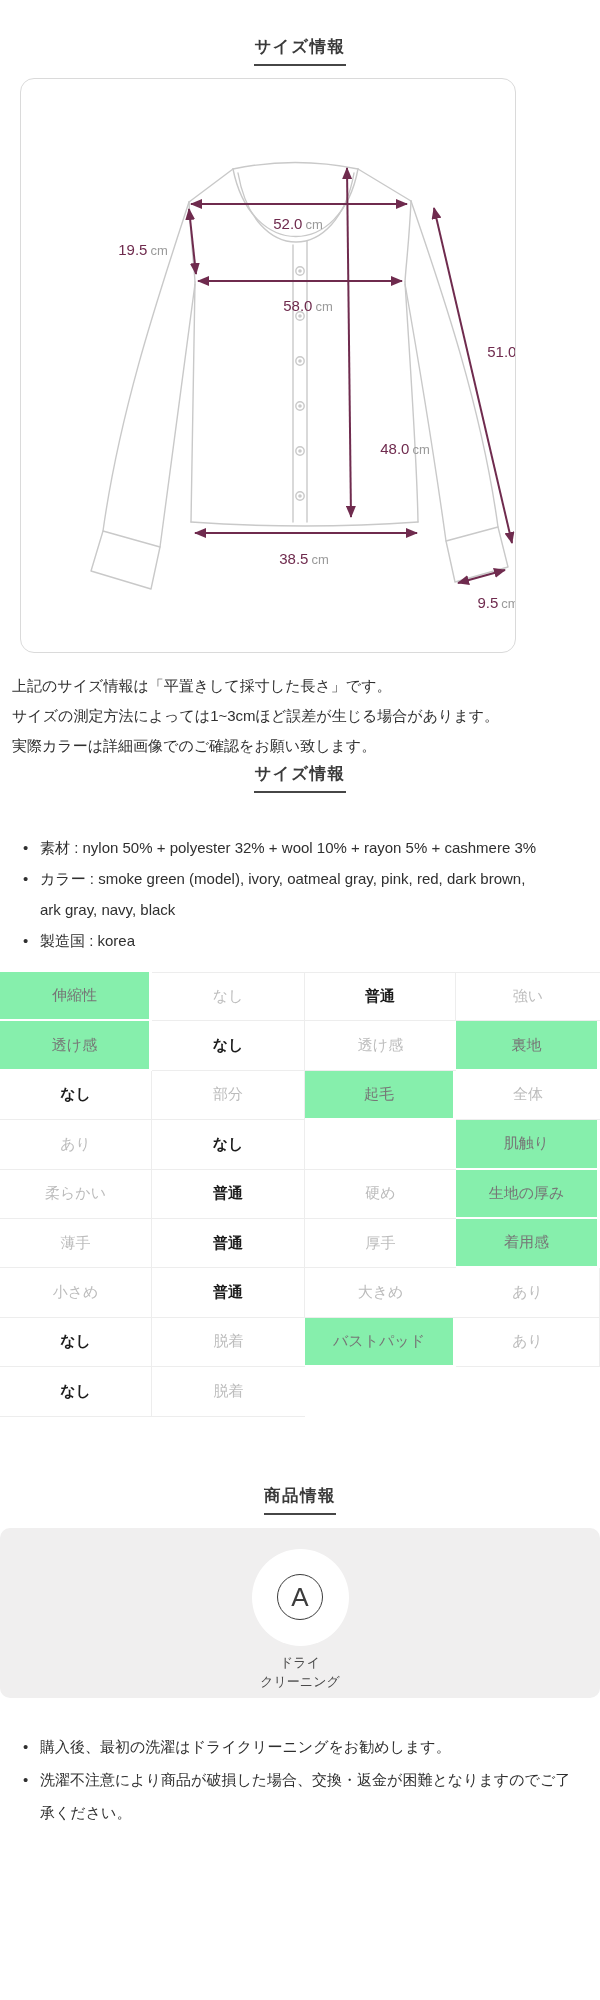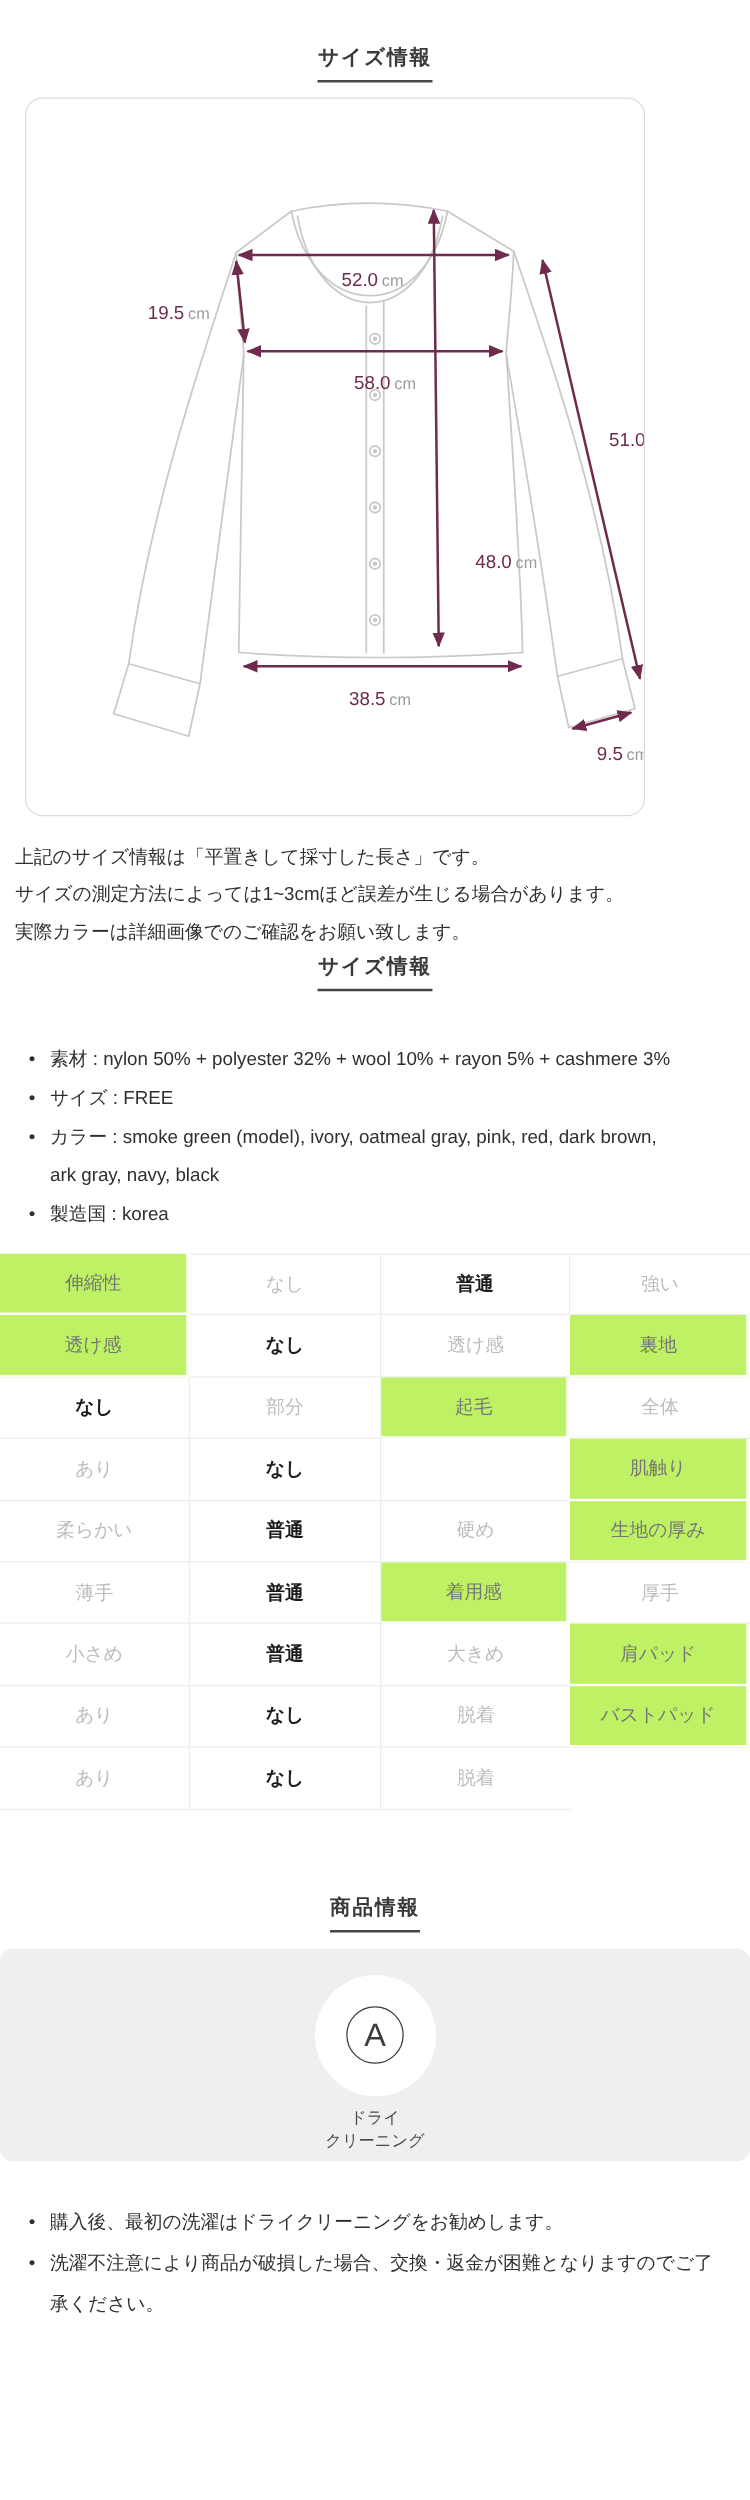--- a/index.html
+++ b/index.html
@@ -74,21 +74,21 @@
     display:grid;
     grid-template-columns:152px 153px 151px 144px;
     grid-auto-rows:49.4px;
   }
   .stable .cell{
     display:flex;align-items:center;justify-content:center;
     font-size:15px;
     box-sizing:border-box;
   }
   .stable .lab{
-    background:#bef264;
+    background:#86efac;
     color:#767676;
     border-right:3px solid #fff;
     border-bottom:2px solid #fff;
   }
   .stable .v{
     color:#bcbcbc;
     border-bottom:1px solid #ededed;
   }
   .stable .v.r{border-right:1px solid #ededed;}
   .stable .v.top{border-top:1px solid #ededed;}
@@ -209,21 +209,20 @@
     <li>サイズの測定方法によっては1~3cmほど誤差が生じる場合があります。</li>
     <li>実際カラーは詳細画像でのご確認をお願い致します。</li>
   </ul>
 
   <div class="sec-head second">
     <span>サイズ情報</span>
   </div>
 
   <ul class="notes details">
     <li>素材 : nylon 50% + polyester 32% + wool 10% + rayon 5% + cashmere 3%</li>
-    <li>サイズ : FREE</li>
     <li class="pre">カラー : smoke green (model),  ivory,  oatmeal gray,  pink,  red,  dark brown,
 ark gray,  navy,  black</li>
     <li>製造国 : korea</li>
   </ul>
 
   <div class="stable">
     <div class="cell lab">伸縮性</div>
     <div class="cell v top r">なし</div>
     <div class="cell v top r on">普通</div>
     <div class="cell v top">強い</div>
@@ -243,28 +242,27 @@
     <div class="cell v"></div>
 
     <div class="cell lab">肌触り</div>
     <div class="cell v r">柔らかい</div>
     <div class="cell v r on">普通</div>
     <div class="cell v">硬め</div>
 
     <div class="cell lab">生地の厚み</div>
     <div class="cell v r">薄手</div>
     <div class="cell v r on">普通</div>
+    <div class="cell v">厚手</div>
+
     <div class="cell lab">着用感</div>
-
-    <div class="cell v">厚手</div>
     <div class="cell v r">小さめ</div>
     <div class="cell v r on">普通</div>
     <div class="cell v">大きめ</div>
 
-    <div class="cell lab">肩パッド</div>
     <div class="cell v r">あり</div>
     <div class="cell v r on">なし</div>
     <div class="cell v">脱着</div>
 
     <div class="cell lab">バストパッド</div>
     <div class="cell v r">あり</div>
     <div class="cell v r on">なし</div>
     <div class="cell v">脱着</div>
   </div>
 

